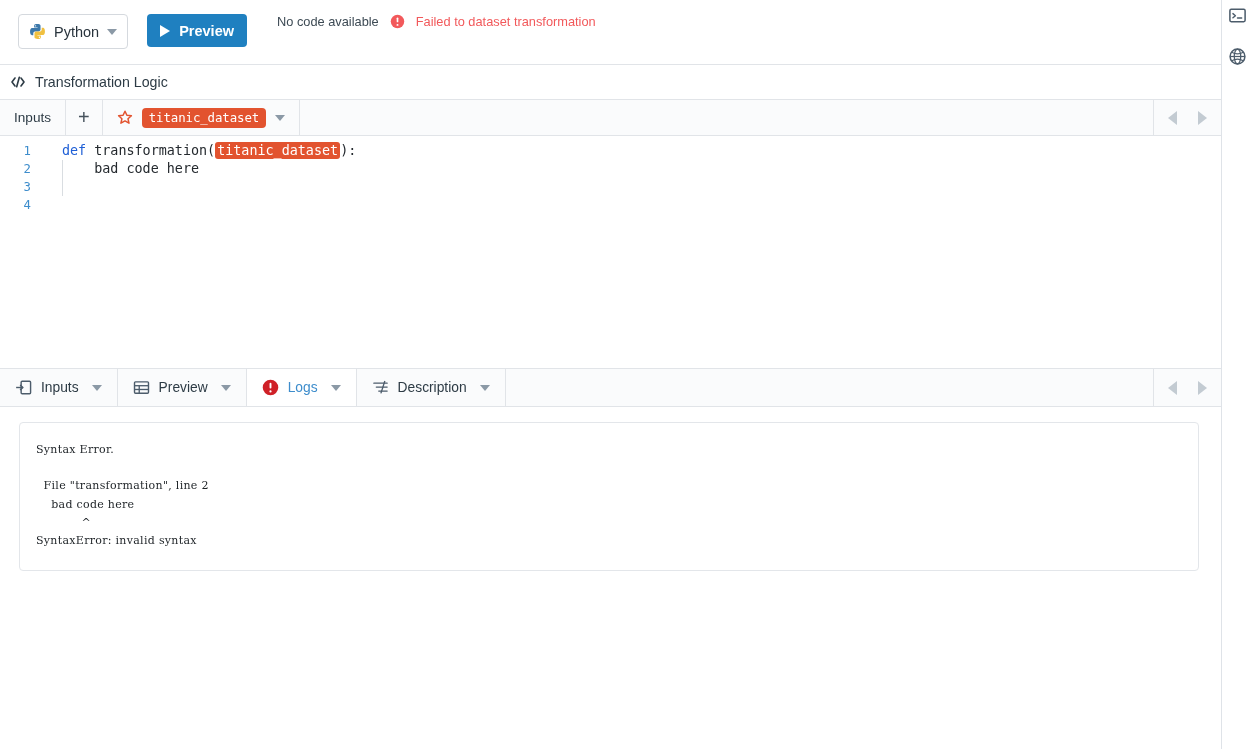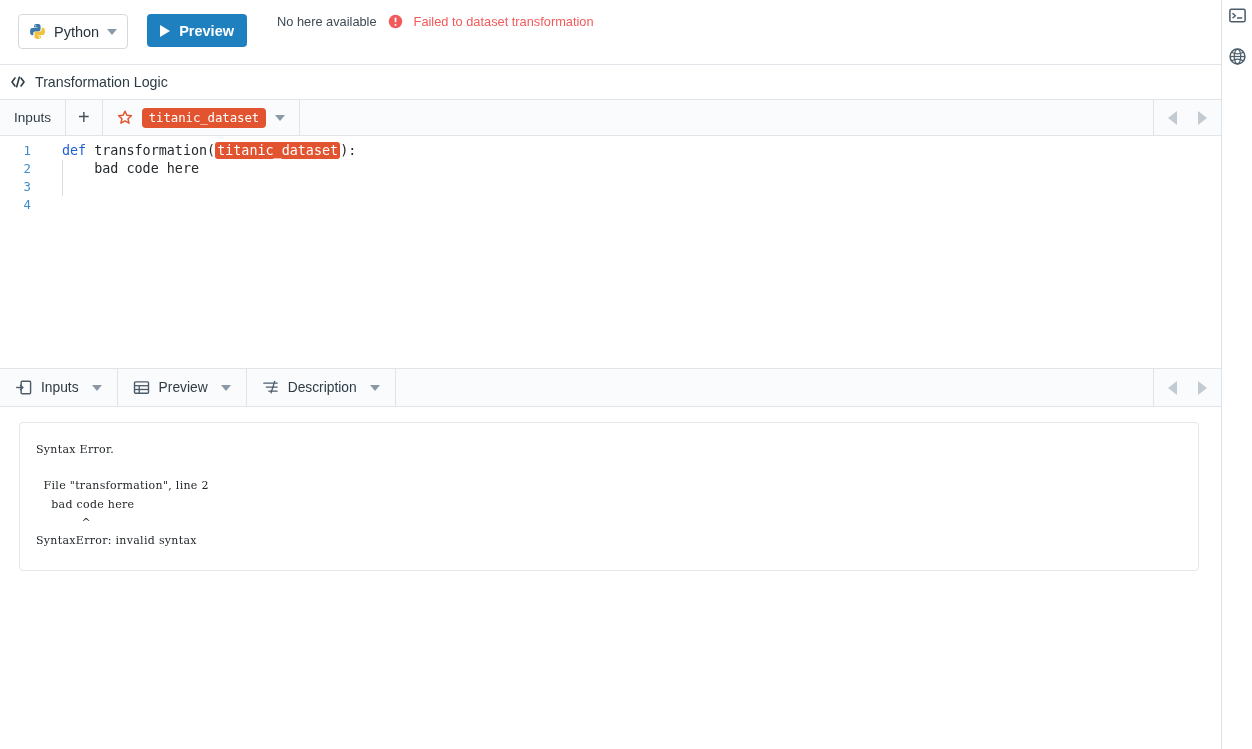--- a/index.html
+++ b/index.html
@@ -211,21 +211,21 @@
         <span class="caret"></span>
       </div>
 
       <div class="preview-btn">
         <span class="play-tri"></span>
         <span>Preview</span>
       </div>
 
       <div class="name-block">
         <div class="status-row">
-          <span class="status-text">No here available</span>
+          <span class="status-text">No code available</span>
           <span class="err-icon">
             <svg viewBox="0 0 16 16" width="15" height="15">
               <circle cx="8" cy="8" r="7.2" fill="#f2595b"></circle>
               <rect x="7.1" y="3.6" width="1.8" height="5.3" rx="0.9" fill="#fff"></rect>
               <circle cx="8" cy="11.6" r="1.05" fill="#fff"></circle>
             </svg>
           </span>
           <span class="err-text">Failed to dataset transformation</span>
         </div>
       </div>
@@ -301,20 +301,29 @@
             <span class="tcaret"></span>
           </div>
           <div class="tab">
             <span class="tab-ic"><svg viewBox="0 0 18 18" width="17" height="17">
                 <rect x="1.6" y="3" width="14.8" height="12" rx="1" fill="none" stroke="#4c5c6b" stroke-width="1.5"></rect>
                 <line x1="1.6" y1="7.1" x2="16.4" y2="7.1" stroke="#4c5c6b" stroke-width="1.4"></line>
                 <line x1="1.6" y1="11.1" x2="16.4" y2="11.1" stroke="#4c5c6b" stroke-width="1.4"></line>
                 <line x1="6.6" y1="7.1" x2="6.6" y2="15" stroke="#4c5c6b" stroke-width="1.4"></line>
               </svg></span>
             <span>Preview</span>
+            <span class="tcaret"></span>
+          </div>
+          <div class="tab active">
+            <span class="tab-ic"><svg viewBox="0 0 16 16" width="17" height="17">
+                <circle cx="8" cy="8" r="7.3" fill="#cf2027"></circle>
+                <rect x="7.1" y="3.5" width="1.8" height="5.4" rx="0.9" fill="#fff"></rect>
+                <circle cx="8" cy="11.7" r="1.05" fill="#fff"></circle>
+              </svg></span>
+            <span>Logs</span>
             <span class="tcaret"></span>
           </div>
           <div class="tab">
             <span class="tab-ic"><svg viewBox="0 0 18 18" width="17" height="17">
                 <g stroke="#4c5c6b" stroke-width="1.5" stroke-linecap="round">
                   <line x1="2" y1="4.4" x2="16" y2="4.4"></line>
                   <line x1="4.6" y1="8.6" x2="16" y2="8.6"></line>
                   <line x1="7.2" y1="12.8" x2="16" y2="12.8"></line>
                 </g>
                 <line x1="13.6" y1="2.2" x2="9.4" y2="15.2" stroke="#4c5c6b" stroke-width="1.4"></line>

